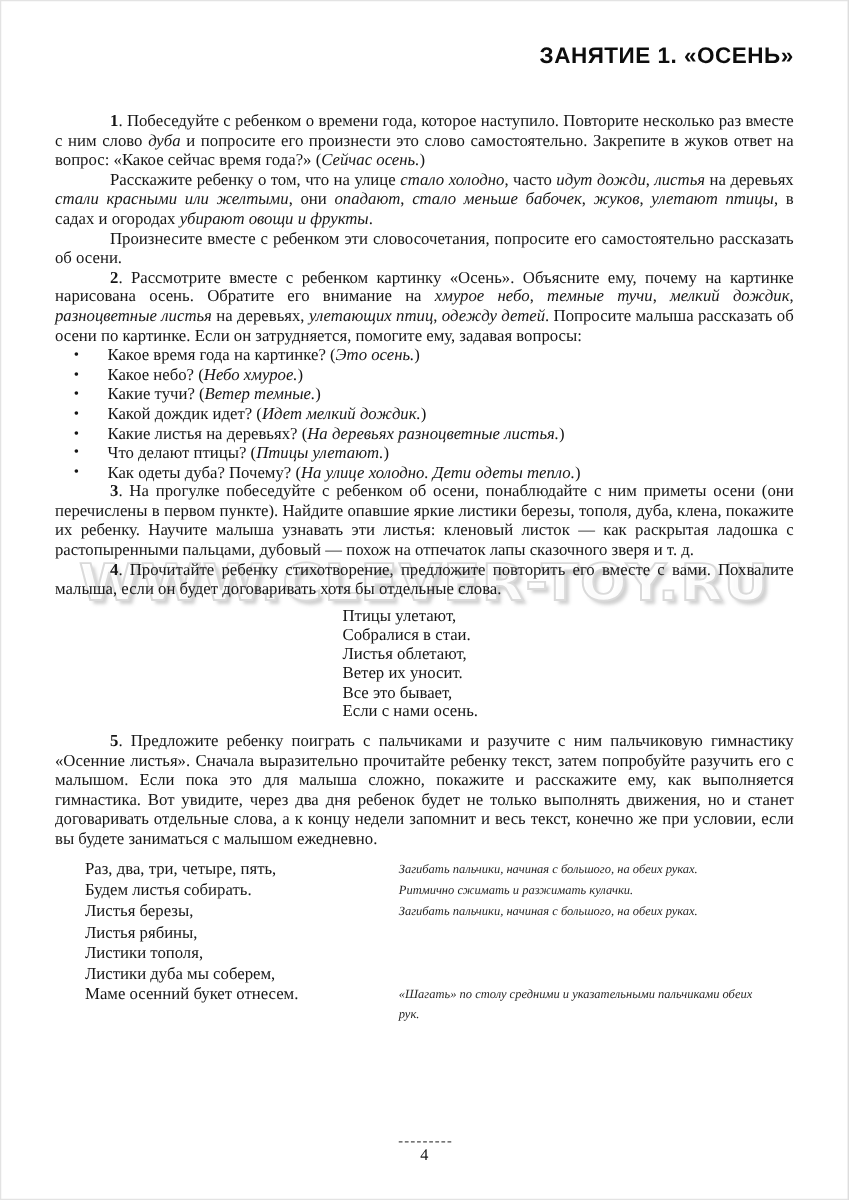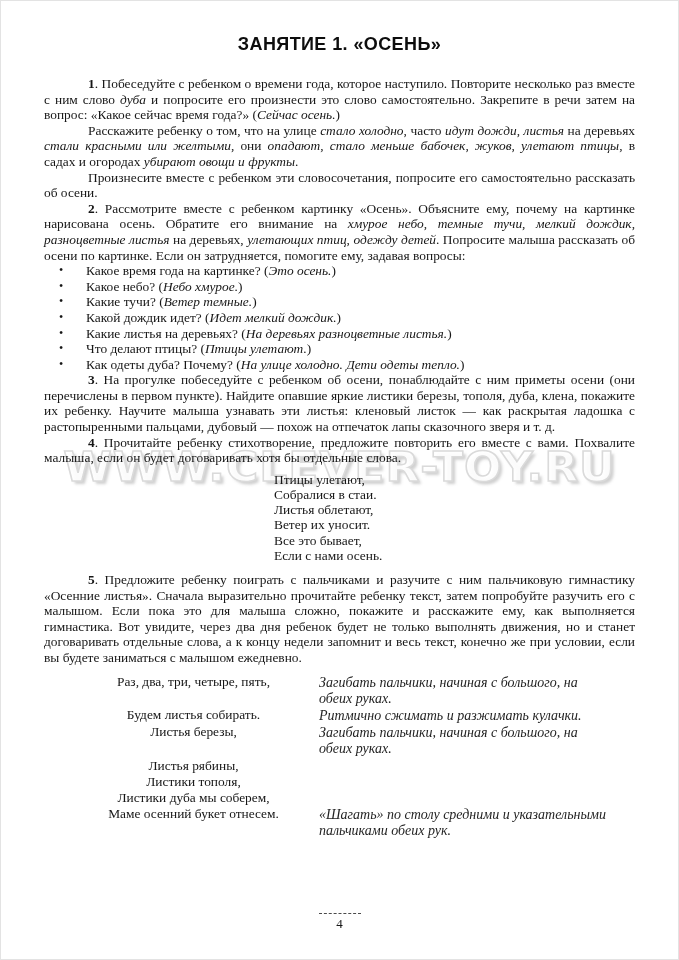--- a/index.html
+++ b/index.html
@@ -33,22 +33,22 @@
     pointer-events:none;
     user-select:none;
   }
   .content {
     position:absolute; inset:0;
     z-index:1;
     padding:33px 43px 0 43px;
     box-sizing:border-box;
   }
   .title {
-    margin:0 0 22px 0;
-    text-align:center;
+    margin:0 0 35px 0;
+    text-align:right;
     font-family:"Liberation Sans", sans-serif;
     font-weight:bold;
     font-size:18px;
     line-height:20px;
     letter-spacing:0.4px;
     color:#0d0d0d;
   }
   .para {
     margin:0;
     text-indent:44px;
@@ -70,26 +70,25 @@
     margin:6px 0 9px 230px;
     line-height:15.2px;
   }
   .fg {
     margin:8px 0 0 24px;
   }
   .fg-row { display:flex; align-items:flex-start; }
   .fg-left {
     flex:none; width:251px;
     line-height:16.2px;
-    text-align:center;
   }
   .fg-note {
     flex:none; width:292px;
     font-style:italic;
-    font-size:14px;
+    font-size:10px;
     line-height:16.2px;
     padding-top:1px;
     color:#242424;
   }
   .footer {
     position:absolute;
     top:912px; left:0; right:0;
     z-index:1;
     text-align:center;
   }
@@ -108,21 +107,21 @@
 <body>
 
 <div class="page">
 
   <div class="watermark">WWW.CLEVER-TOY.RU</div>
 
   <div class="content">
 
     <h1 class="title">ЗАНЯТИЕ 1. «ОСЕНЬ»</h1>
 
-    <p class="para"><span class="bd">1</span><span>. Побеседуйте с ребенком о времени года, которое наступило. Повторите несколько раз вместе с ним слово </span><span class="it">дуба</span><span> и попросите его произнести это слово самостоятельно. Закрепите в речи затем на вопрос: «Какое сейчас время года?» (</span><span class="it">Сейчас осень.</span><span>)</span></p>
+    <p class="para"><span class="bd">1</span><span>. Побеседуйте с ребенком о времени года, которое наступило. Повторите несколько раз вместе с ним слово </span><span class="it">дуба</span><span> и попросите его произнести это слово самостоятельно. Закрепите в жуков ответ на вопрос: «Какое сейчас время года?» (</span><span class="it">Сейчас осень.</span><span>)</span></p>
     <p class="para"><span>Расскажите ребенку о том, что на улице </span><span class="it">стало холодно</span><span>, часто </span><span class="it">идут дожди</span><span>, </span><span class="it">листья</span><span> на деревьях </span><span class="it">стали красными или желтыми</span><span>, они </span><span class="it">опадают</span><span>, </span><span class="it">стало меньше бабочек</span><span>, </span><span class="it">жуков</span><span>, </span><span class="it">улетают птицы</span><span>, в садах и огородах </span><span class="it">убирают овощи и фрукты</span><span>.</span></p>
     <p class="para"><span>Произнесите вместе с ребенком эти словосочетания, попросите его самостоятельно рассказать об осени.</span></p>
     <p class="para"><span class="bd">2</span><span>. Рассмотрите вместе с ребенком картинку «Осень». Объясните ему, почему на картинке нарисована осень. Обратите его внимание на </span><span class="it">хмурое небо</span><span>, </span><span class="it">темные тучи</span><span>, </span><span class="it">мелкий дождик</span><span>, </span><span class="it">разноцветные листья</span><span> на деревьях, </span><span class="it">улетающих птиц</span><span>, </span><span class="it">одежду детей</span><span>. Попросите малыша рассказать об осени по картинке. Если он затрудняется, помогите ему, задавая вопросы:</span></p>
 
     <div class="bullets">
       <div class="bullet">
         <span class="dot">•</span>
         <span><span>Какое время года на картинке? (</span><span class="it">Это осень.</span><span>)</span></span>
       </div>
       <div class="bullet">

